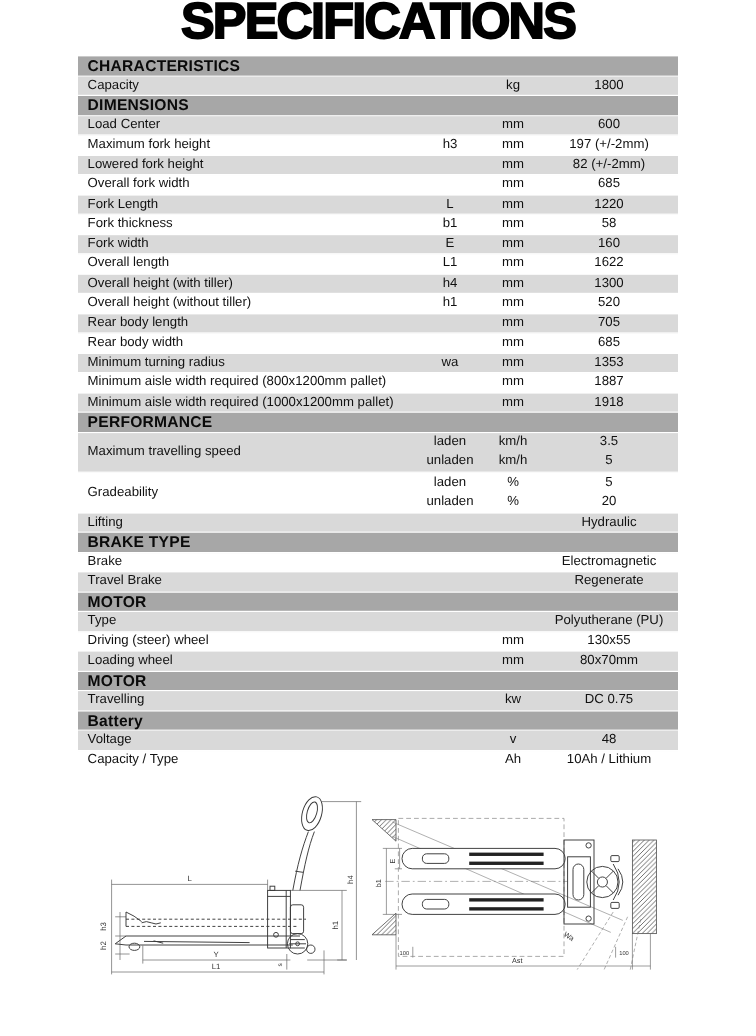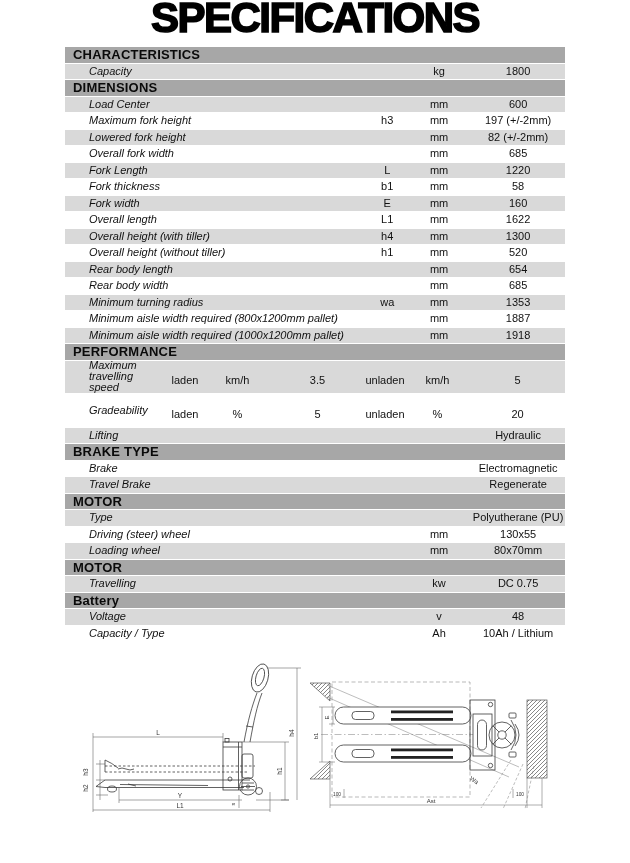--- a/index.html
+++ b/index.html
@@ -17,25 +17,25 @@
   }
   .sec-header{
     height:15.5px;background:var(--hdr,#a7a7a7);border-bottom:1.5px solid #fff;
     display:flex;align-items:center;padding-left:8px;
     font-weight:bold;font-size:13px;letter-spacing:.2px;color:#0a0a0a;
   }
   .row{display:flex;align-items:stretch;background:#fff;height:15.5px;border-bottom:1.5px solid #fff;}
   .row.shade{background:var(--shade,#d9d9d9);}
   .row.tall{height:32.5px;}
   .c{display:flex;align-items:center;}
-  .c.name{width:282px;padding-left:24px;font-style:italic;}
+  .c.name{width:282px;padding-left:8px;}
   .c.sym{width:40px;justify-content:center;}
   .c.unit{width:65px;justify-content:center;}
   .c.val{width:95px;justify-content:center;}
-  .subcol{display:flex;flex-direction:row;flex:1;margin-top:12px;}
+  .subcol{display:flex;flex-direction:column;flex:1;}
   .subline{display:flex;height:16.25px;align-items:stretch;}
   .diagrams svg{position:absolute;}
   svg text{font-family:"Liberation Sans",sans-serif;fill:#333;}
 </style>
 </head>
 <body style="--hdr: #a7a7a7; --shade: #d9d9d9; color: rgb(17, 17, 17);">
 
 <h1 class="page-title">SPECIFICATIONS</h1>
 
 <div class="spec-table">
@@ -104,21 +104,21 @@
     <div class="row">
       <div class="c name">Overall height (without tiller)</div>
       <div class="c sym">h1</div>
       <div class="c unit">mm</div>
       <div class="c val">520</div>
     </div>
     <div class="row shade">
       <div class="c name">Rear body length</div>
       <div class="c sym"></div>
       <div class="c unit">mm</div>
-      <div class="c val">654</div>
+      <div class="c val">705</div>
     </div>
     <div class="row">
       <div class="c name">Rear body width</div>
       <div class="c sym"></div>
       <div class="c unit">mm</div>
       <div class="c val">685</div>
     </div>
     <div class="row shade">
       <div class="c name">Minimum turning radius</div>
       <div class="c sym">wa</div>

